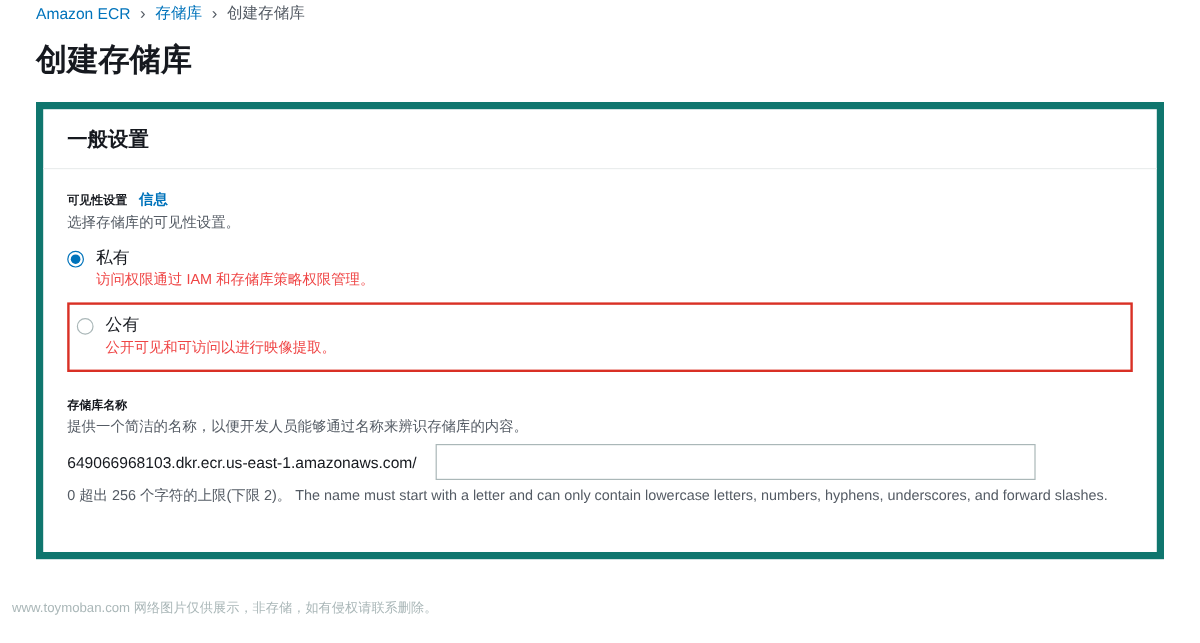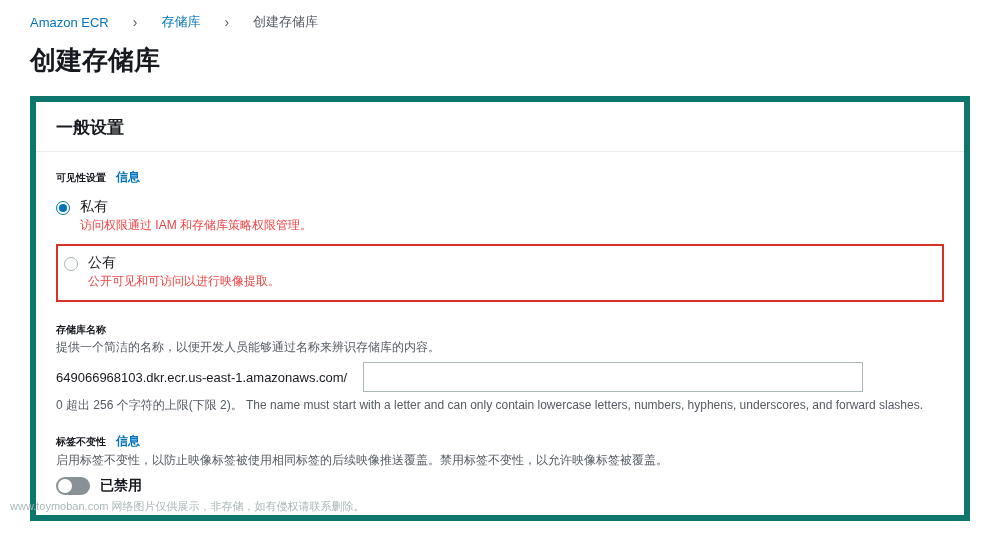--- a/index.html
+++ b/index.html
@@ -11,25 +11,25 @@
       font-family: "Amazon Ember", "Helvetica Neue", Arial, sans-serif;
       font-size: 14px;
       color: #16191f;
       background: #fff;
       width: 1000px;
       height: 536px;
       overflow: hidden;
       position: relative;
     }
     .breadcrumb {
-      padding: 13px 30px 8px;
+      padding: 2px 30px 8px;
       font-size: 13px;
       display: flex;
       align-items: center;
-      gap: 24px;
+      gap: 8px;
     }
     .breadcrumb a {
       color: #0073bb;
       text-decoration: none;
     }
     .breadcrumb .sep {
       color: #545b64;
       font-size: 14px;
     }
     .breadcrumb .current {
@@ -204,20 +204,21 @@
 
 <div class="panel">
   <div class="panel-header">
     <h2>一般设置</h2>
   </div>
   <div class="panel-body">
 
     <div class="field-block">
       <span class="field-label">可见性设置</span>
       <a href="#" class="info-link">信息</a>
+      <div class="field-desc">选择存储库的可见性设置。</div>
 
       <div class="radio-group">
         <div class="radio-item">
           <div class="radio-input checked"></div>
           <div>
             <div class="radio-label">私有</div>
             <div class="radio-sub">访问权限通过 IAM 和存储库策略权限管理。</div>
           </div>
         </div>
 
@@ -236,26 +237,17 @@
     <div class="field-block">
       <span class="field-label">存储库名称</span>
       <div class="field-desc">提供一个简洁的名称，以便开发人员能够通过名称来辨识存储库的内容。</div>
       <div class="name-row">
         <span class="name-prefix">649066968103.dkr.ecr.us-east-1.amazonaws.com/</span>
         <input type="text" class="name-input" value="" style="">
       </div>
       <div class="hint">0 超出 256 个字符的上限(下限 2)。 The name must start with a letter and can only contain lowercase letters, numbers, hyphens, underscores, and forward slashes.</div>
     </div>
 
-    <div class="field-block" style="margin-bottom:0">
-      <span class="field-label">标签不变性</span>
-      <a href="#" class="info-link">信息</a>
-      <div class="field-desc">启用标签不变性，以防止映像标签被使用相同标签的后续映像推送覆盖。禁用标签不变性，以允许映像标签被覆盖。</div>
-      <div class="toggle-row">
-        <div class="toggle"></div>
-        <span class="toggle-label">已禁用</span>
-      </div>
-    </div>
 
   </div>
 </div>
 
 <div class="watermark">www.toymoban.com  网络图片仅供展示，非存储，如有侵权请联系删除。</div>
 
 </body></html>

